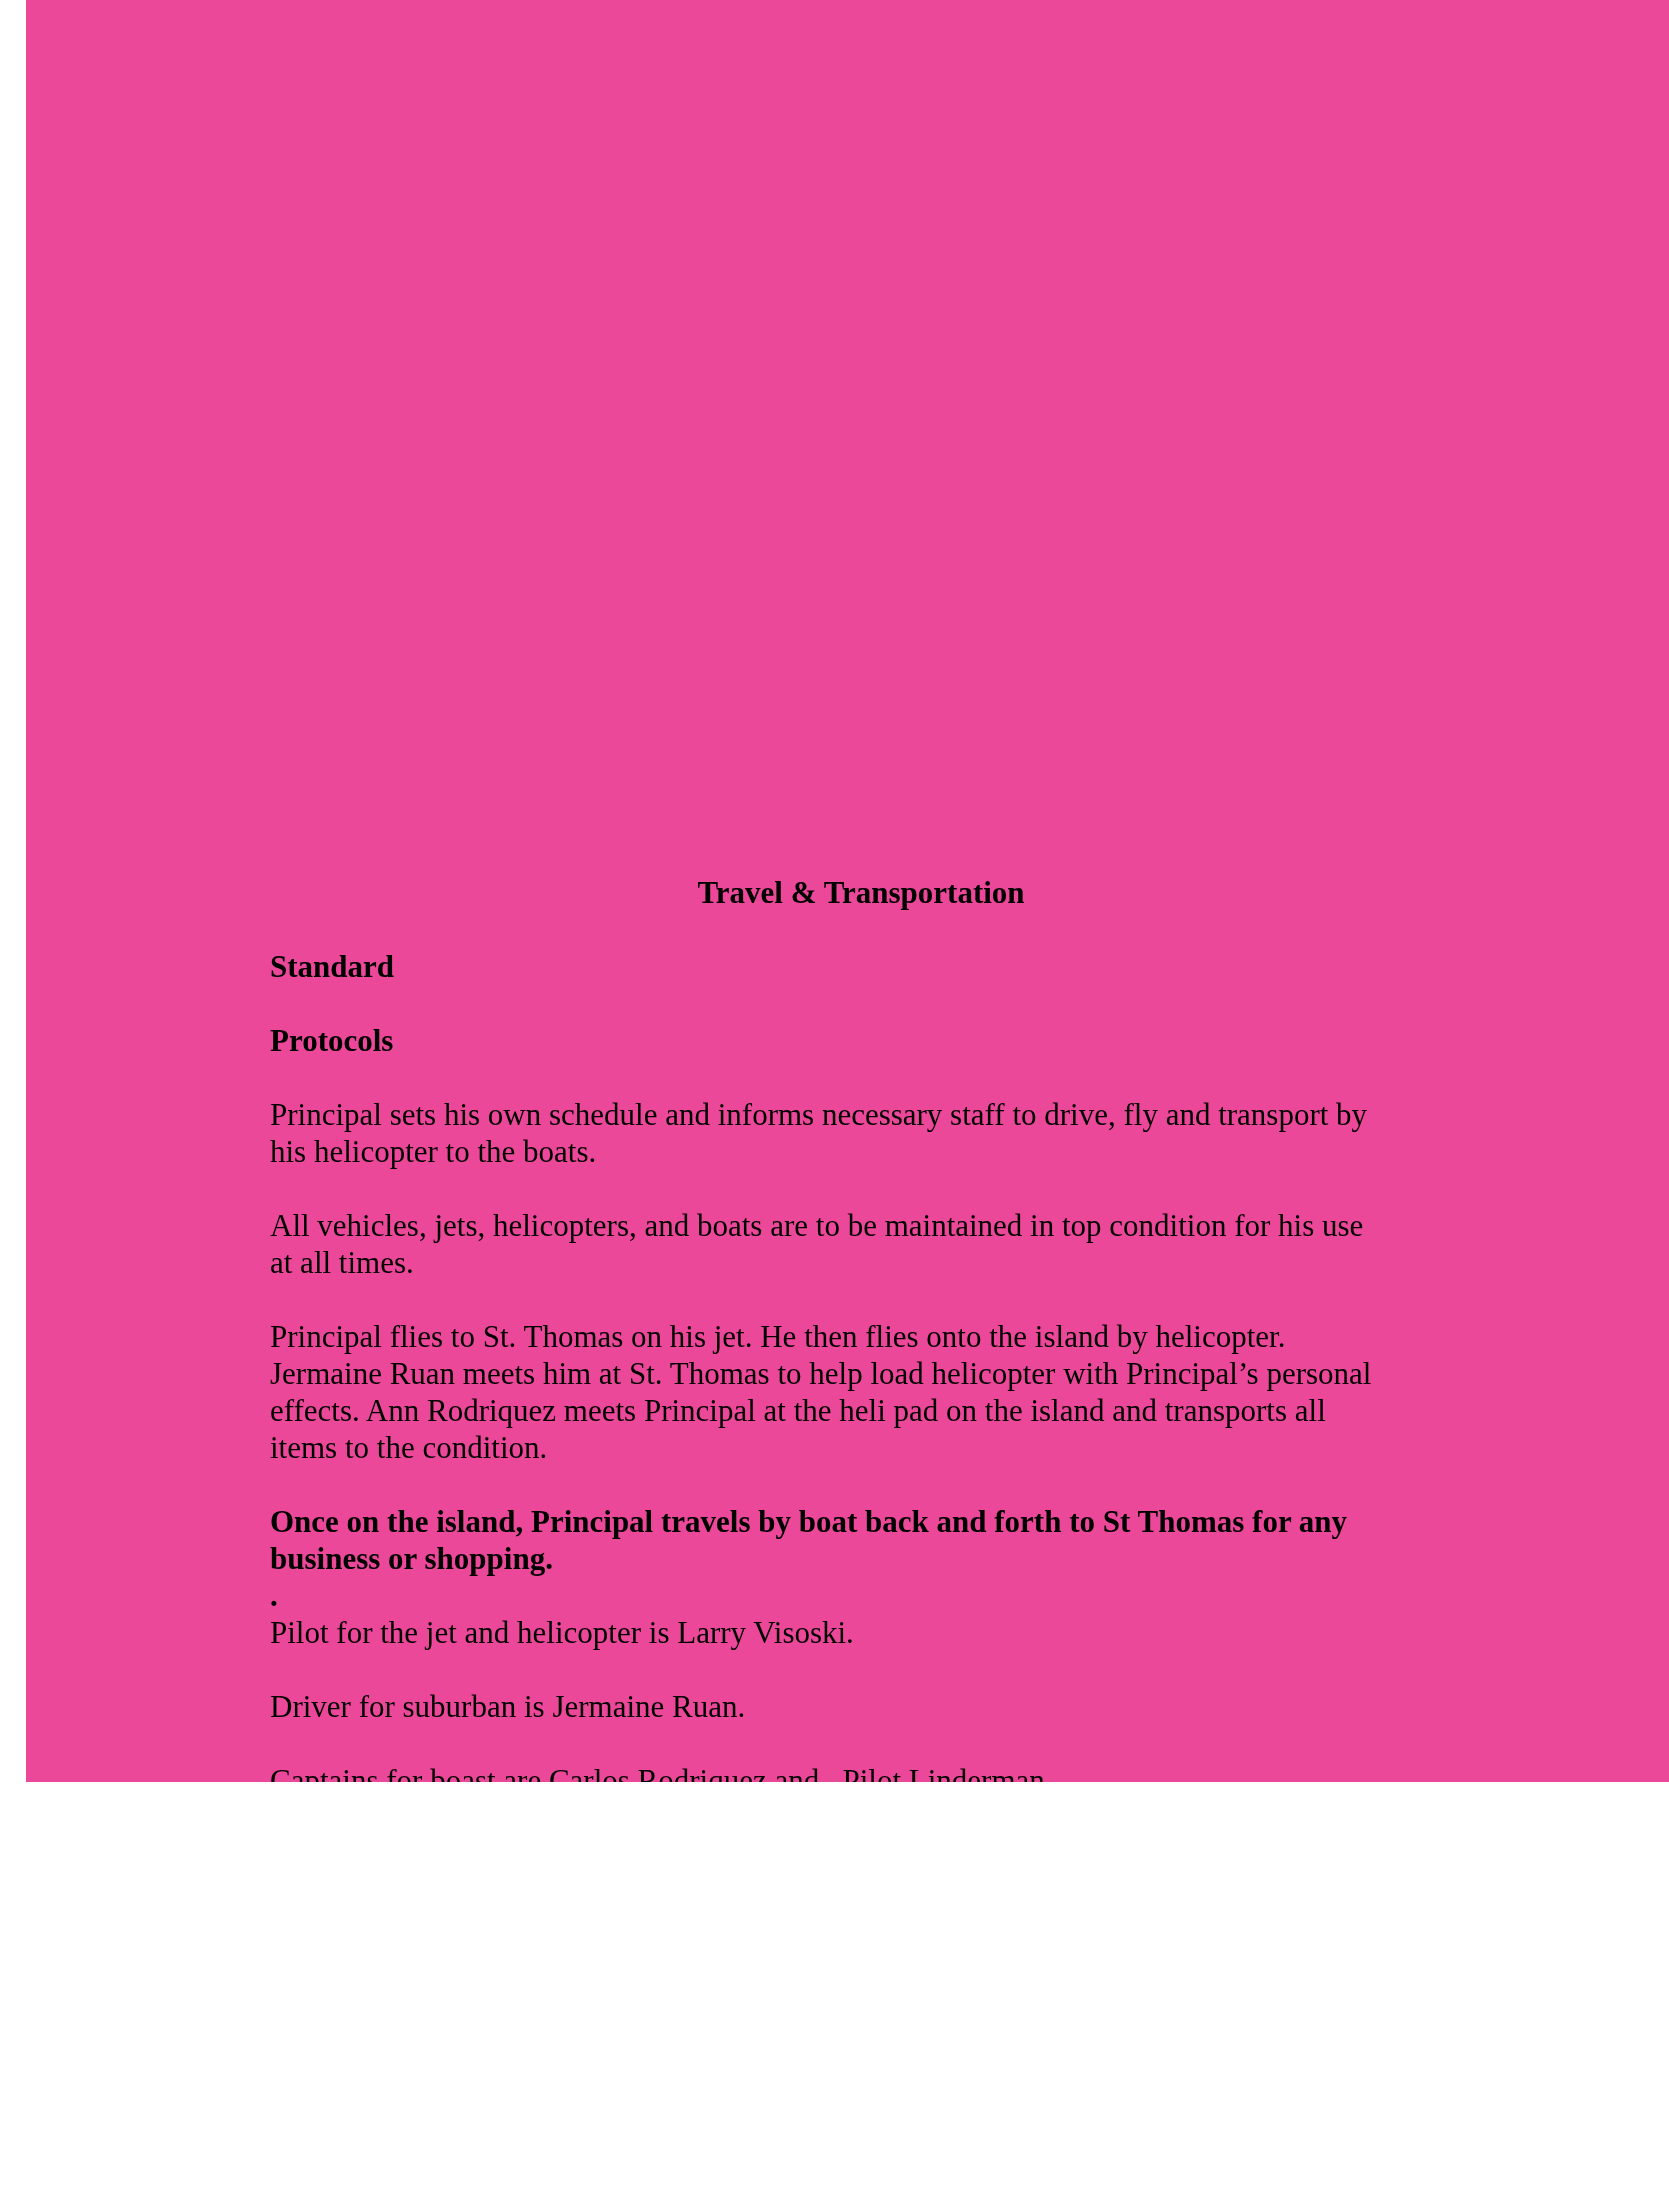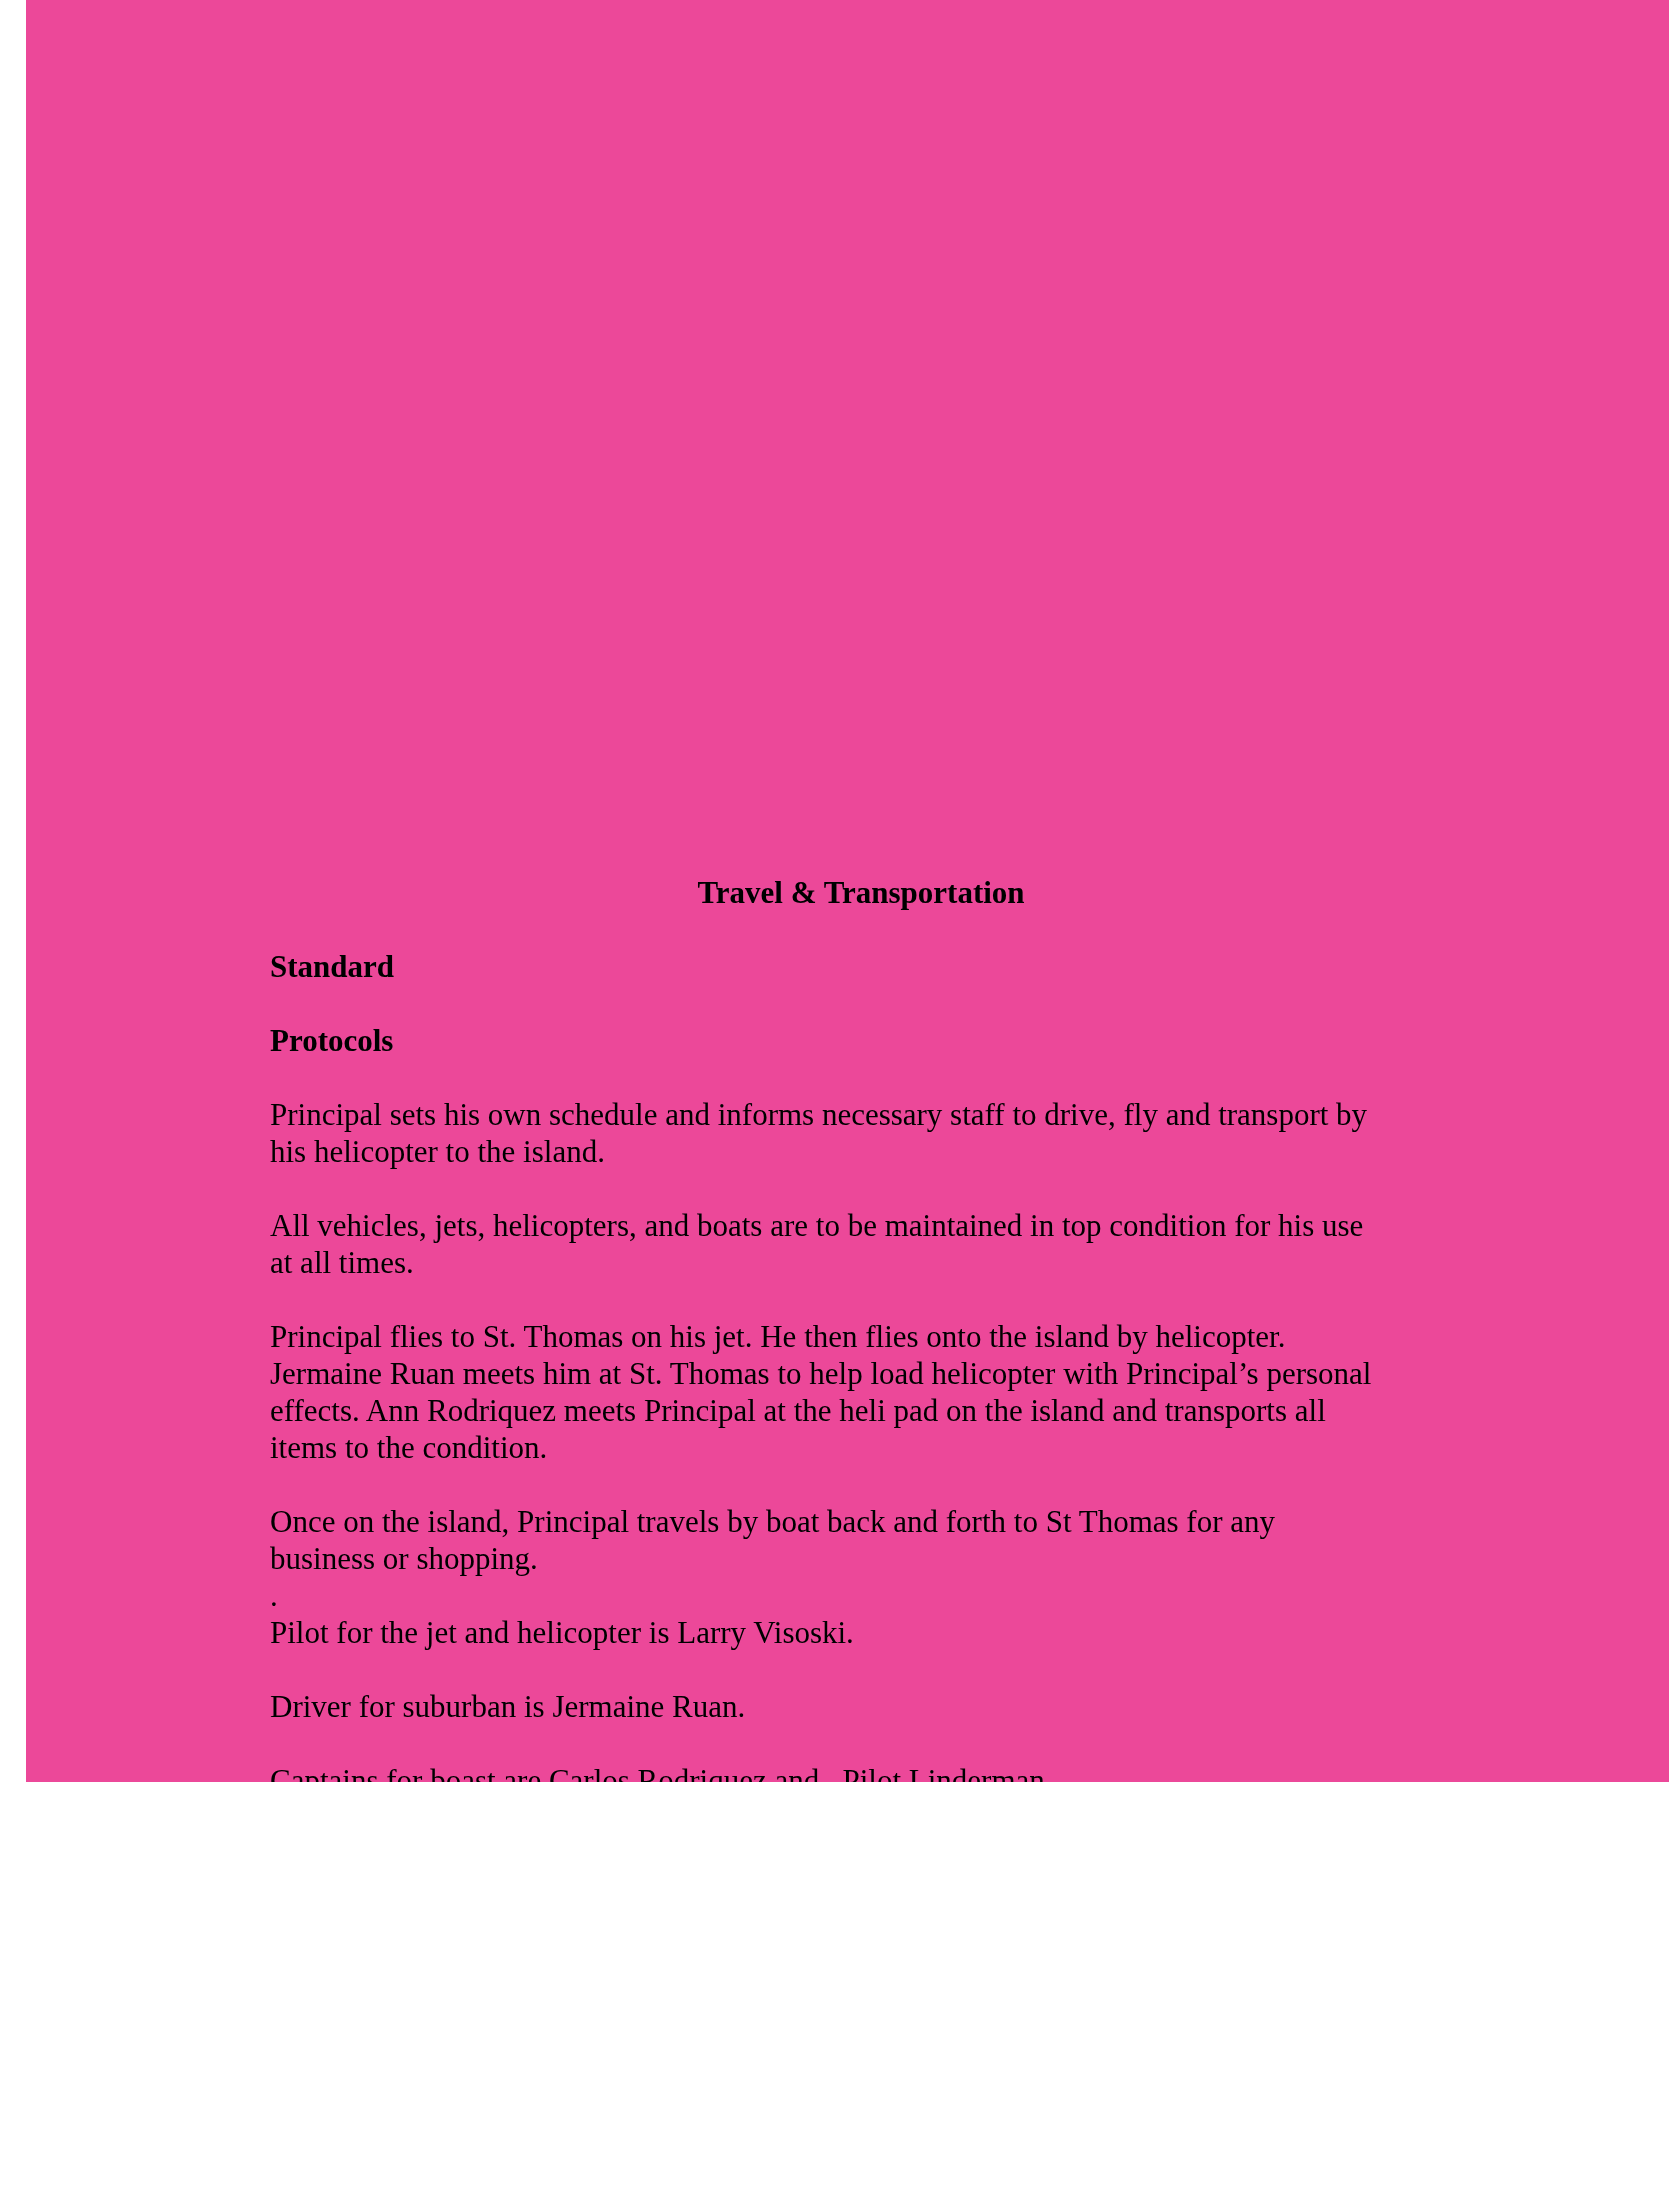--- a/index.html
+++ b/index.html
@@ -23,20 +23,21 @@
     top: 874px;
     width: 1182px;
   }
   .para {
     margin: 0 0 37px 0;
     font-size: 31px;
     line-height: 37px;
   }
   .para.tight {
     margin-bottom: 0;
+    font-weight: bold;
   }
   .para.title {
     text-align: center;
     font-weight: bold;
   }
   .para.heading {
     font-weight: bold;
   }
   .line {
     white-space: pre;
@@ -75,21 +76,21 @@
       <div class="line">Standard</div>
     </div>
 
 
     <div class="para heading">
       <div class="line">Protocols</div>
     </div>
 
     <div class="para">
       <div class="line">Principal sets his own schedule and informs necessary staff to drive, fly and transport by</div>
-      <div class="line">his helicopter to the island.</div>
+      <div class="line">his helicopter to the boats.</div>
     </div>
 
     <div class="para">
       <div class="line">All vehicles, jets, helicopters, and boats are to be maintained in top condition for his use</div>
       <div class="line">at all times.</div>
     </div>
 
     <div class="para">
       <div class="line">Principal flies to St. Thomas on his jet. He then flies onto the island by helicopter.</div>
       <div class="line">Jermaine Ruan meets him at St. Thomas to help load helicopter with Principal’s personal</div>

